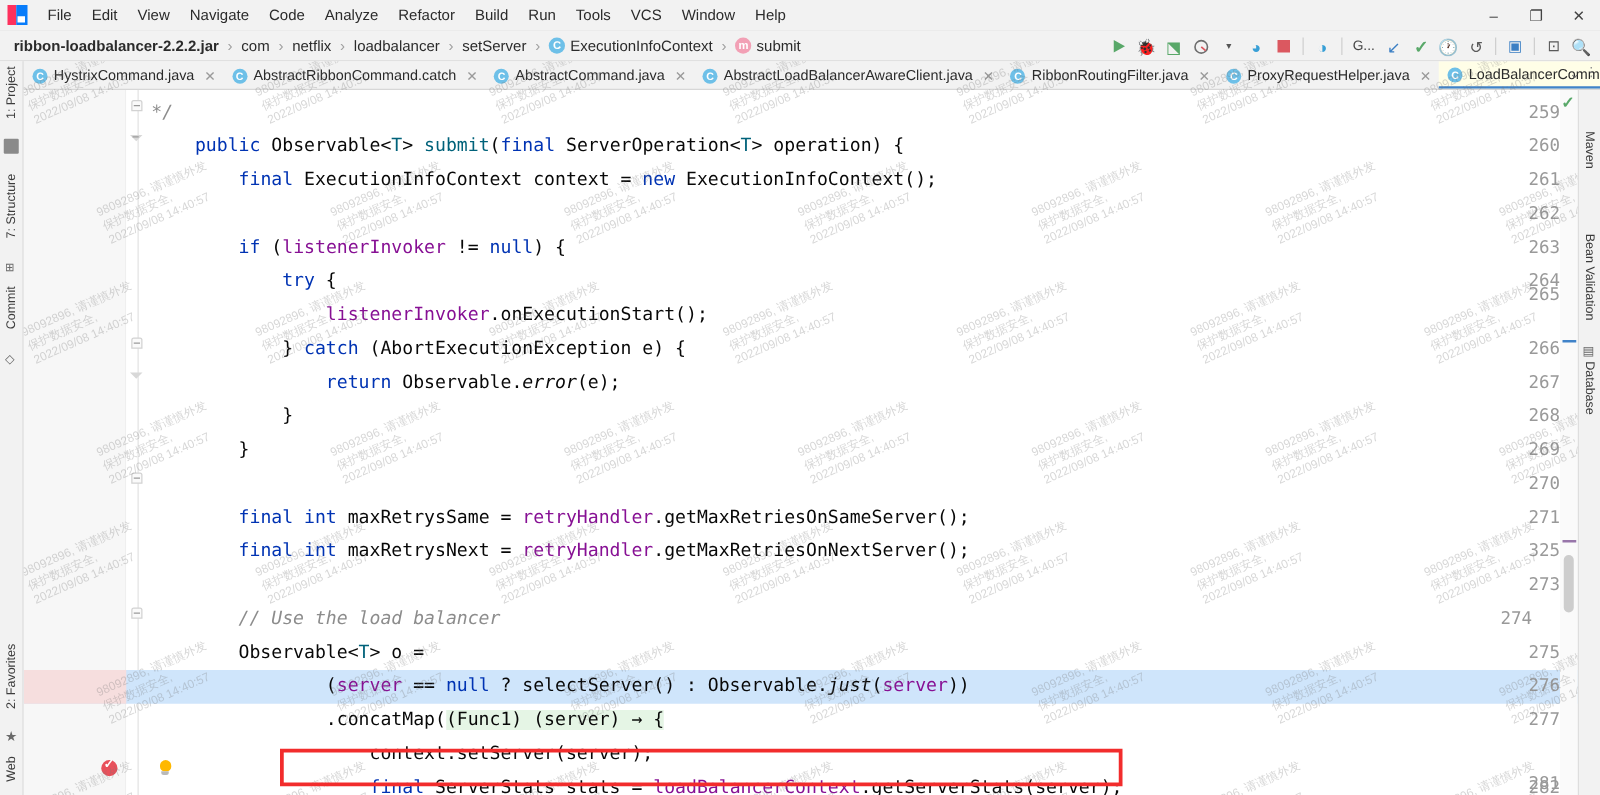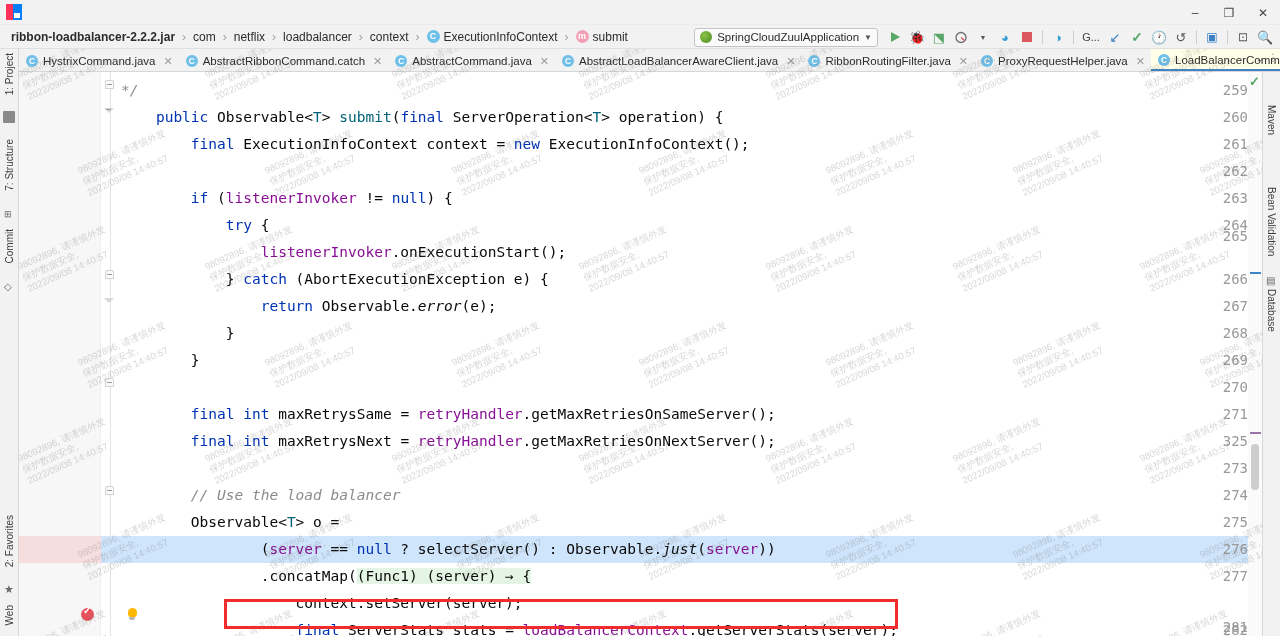--- a/index.html
+++ b/index.html
@@ -262,20 +262,35 @@
 <body>
 
 <div id="app">
 
   <div class="titlebar">
     <div class="app-logo">
       <div class="l1"></div>
         <div class="l2"></div>
         <div class="l3"></div>
     </div>
+    <div class="menubar">
+      <div class="menu-item">File</div>
+      <div class="menu-item">Edit</div>
+      <div class="menu-item">View</div>
+      <div class="menu-item">Navigate</div>
+      <div class="menu-item">Code</div>
+      <div class="menu-item">Analyze</div>
+      <div class="menu-item">Refactor</div>
+      <div class="menu-item">Build</div>
+      <div class="menu-item">Run</div>
+      <div class="menu-item">Tools</div>
+      <div class="menu-item">VCS</div>
+      <div class="menu-item">Window</div>
+      <div class="menu-item">Help</div>
+    </div>
     <div class="win-buttons">
       <div class="win-btn">–</div>
       <div class="win-btn">❐</div>
       <div class="win-btn close">✕</div>
     </div>
   </div>
 
   <div class="navbar">
     <div class="crumbs">
       <div class="crumb bold">
@@ -288,40 +303,35 @@
       <span class="crumb-sep">›</span>
       <div class="crumb">
         <span>netflix</span>
       </div>
       <span class="crumb-sep">›</span>
       <div class="crumb">
         <span>loadbalancer</span>
       </div>
       <span class="crumb-sep">›</span>
       <div class="crumb">
-        <span>context</span>
+        <span>setServer</span>
       </div>
       <span class="crumb-sep">›</span>
       <div class="crumb">
         <span class="badge-c">C</span>
         <span>ExecutionInfoContext</span>
       </div>
       <span class="crumb-sep">›</span>
       <div class="crumb">
         <span class="badge-m">m</span>
         <span>submit</span>
       </div>
     </div>
 
     <div class="toolbar-right">
-      <div class="runcfg">
-        <span class="spring-ico"></span>
-        <span>SpringCloudZuulApplication</span>
-        <span class="caret">▼</span>
-      </div>
       <div class="tb-ico">
           <span class="tri-green"></span>
         </div>
       <div class="tb-ico bug-green">🐞</div>
       <div class="tb-ico bug-green">⬔</div>
       <div class="tb-ico">
         <svg width="13" height="13" viewBox="0 0 13 13">
           <circle cx="6" cy="6.5" r="5" fill="none" stroke="#6e6e6e" stroke-width="1.3"></circle>
           <path d="M6 6.5 L9.5 9.5" stroke="#db5860" stroke-width="1.4"></path>
         </svg>
@@ -449,21 +459,21 @@
         <div class="lineno" style="top: 140px;">264</div>
         <div class="lineno" style="top: 151px;">265</div>
         <div class="lineno" style="top: 194px;">266</div>
         <div class="lineno" style="top: 221px;">267</div>
         <div class="lineno" style="top: 248px;">268</div>
         <div class="lineno" style="top: 275px;">269</div>
         <div class="lineno" style="top: 302px;">270</div>
         <div class="lineno" style="top: 329px;">271</div>
         <div class="lineno" style="top: 356px;">325</div>
         <div class="lineno" style="top: 383px;">273</div>
-        <div class="lineno" style="top: 410px;">274</div>
+        <div class="lineno" style="top: 410px; text-align: center;">274</div>
         <div class="lineno" style="top: 437px;">275</div>
         <div class="lineno" style="top: 464px;">276</div>
         <div class="lineno" style="top: 491px;">277</div>
         <div class="lineno" style="top: 542px;">281</div>
         <div class="lineno" style="top: 545px;">282</div>
       </div>
 
     <div class="code-area" id="code"><div class="row" style="top: 5px;"><span class="cmt">*/</span></div><div class="row" style="top: 32px;"><span class="plain">    </span><span class="kw">public</span><span class="plain"> Observable&lt;</span><span class="mi">T</span><span class="plain">&gt; </span><span class="mi">submit</span><span class="plain">(</span><span class="kw">final</span><span class="plain"> ServerOperation&lt;</span><span class="mi">T</span><span class="plain">&gt; operation) {</span></div><div class="row" style="top: 59px;"><span class="plain">        </span><span class="kw">final</span><span class="plain"> ExecutionInfoContext context = </span><span class="kw">new</span><span class="plain"> ExecutionInfoContext();</span></div><div class="row" style="top: 86px;"></div><div class="row" style="top: 113px;"><span class="plain">        </span><span class="kw">if</span><span class="plain"> (</span><span class="fld">listenerInvoker</span><span class="plain"> != </span><span class="kw">null</span><span class="plain">) {</span></div><div class="row" style="top: 140px;"><span class="plain">            </span><span class="kw">try</span><span class="plain"> {</span></div><div class="row" style="top: 167px;"><span class="plain">                </span><span class="fld">listenerInvoker</span><span class="plain">.onExecutionStart();</span></div><div class="row" style="top: 194px;"><span class="plain">            } </span><span class="kw">catch</span><span class="plain"> (AbortExecutionException e) {</span></div><div class="row" style="top: 221px;"><span class="plain">                </span><span class="kw">return</span><span class="plain"> Observable.</span><span class="stc">error</span><span class="plain">(e);</span></div><div class="row" style="top: 248px;"><span class="plain">            }</span></div><div class="row" style="top: 275px;"><span class="plain">        }</span></div><div class="row" style="top: 302px;"></div><div class="row" style="top: 329px;"><span class="plain">        </span><span class="kw">final</span><span class="plain"> </span><span class="kw">int</span><span class="plain"> maxRetrysSame = </span><span class="fld">retryHandler</span><span class="plain">.getMaxRetriesOnSameServer();</span></div><div class="row" style="top: 356px;"><span class="plain">        </span><span class="kw">final</span><span class="plain"> </span><span class="kw">int</span><span class="plain"> maxRetrysNext = </span><span class="fld">retryHandler</span><span class="plain">.getMaxRetriesOnNextServer();</span></div><div class="row" style="top: 383px;"></div><div class="row" style="top: 410px;"><span class="plain">        </span><span class="cmt">// Use the load balancer</span></div><div class="row" style="top: 437px;"><span class="plain">        Observable&lt;</span><span class="mi">T</span><span class="plain">&gt; o =</span></div><div class="row" style="top: 464px;"><span class="plain">                (</span><span class="fld">server</span><span class="plain"> == </span><span class="kw">null</span><span class="plain"> ? selectServer() : Observable.</span><span class="stc">just</span><span class="plain">(</span><span class="fld">server</span><span class="plain">))</span></div><div class="row" style="top: 491px;"><span class="plain">                .concatMap(</span><span class="cast">(Func1) (server) → {</span></div><div class="row" style="top: 518px;"><span class="plain">                    context.setServer(server);</span></div><div class="row" style="top: 545px;"><span class="plain">                    </span><span class="kw">final</span><span class="plain"> ServerStats stats = </span><span class="fld">loadBalancerContext</span><span class="plain">.getServerStats(server);</span></div></div>
 
     <div class="fold-marker top" style="left:86px; top:8px;"></div>

